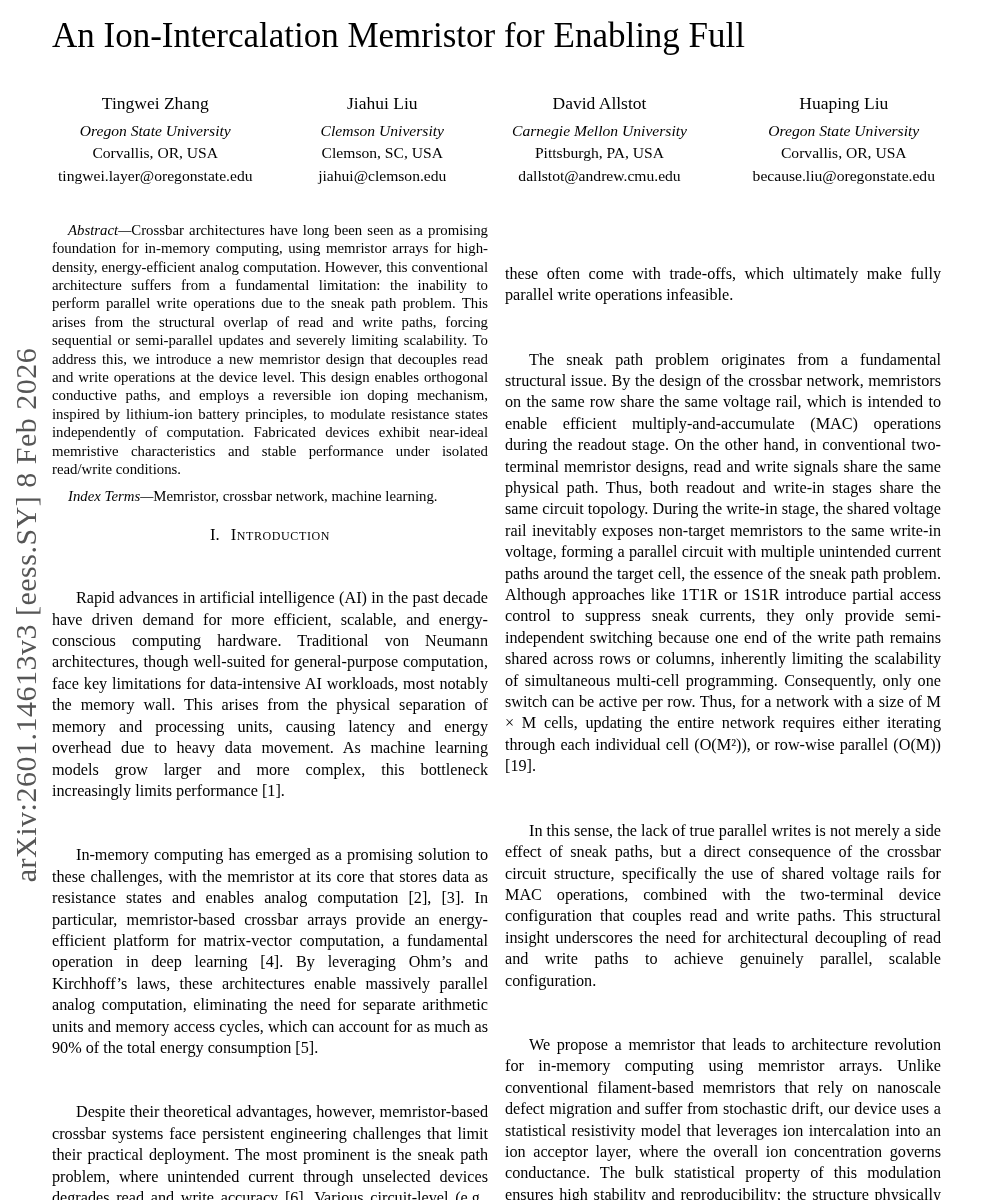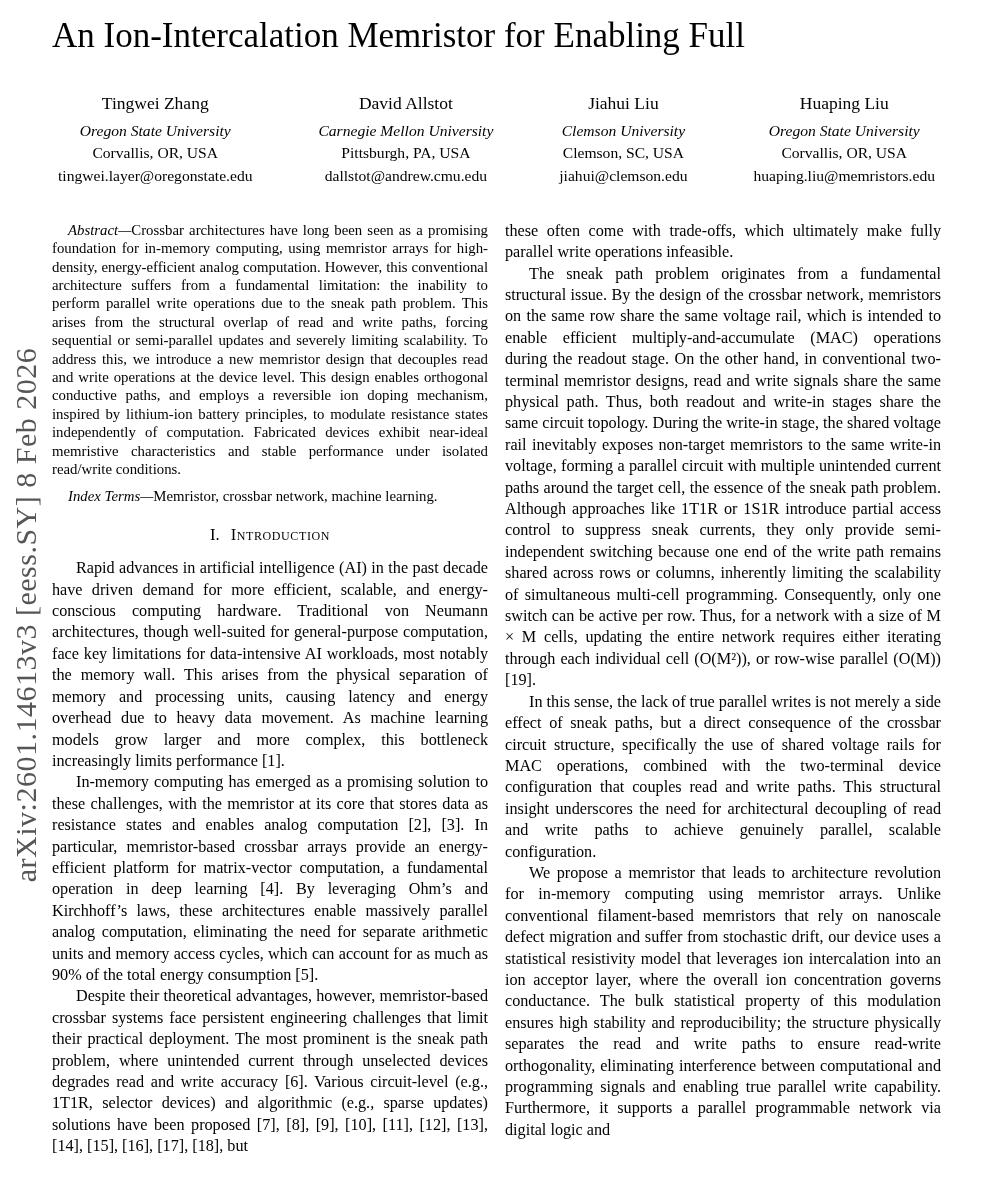--- a/index.html
+++ b/index.html
@@ -62,21 +62,21 @@
     text-align: center;
     font-weight: 400;
     font-size: 16.6px;
     margin: 18px 0 13px 0;
   }
   h2.section .sc {
     font-variant: small-caps;
     letter-spacing: 0.6px;
     margin-left: 11px;
   }
-  p.body { text-indent: 24px; }
+  p.body { text-indent: 24px; margin-top: 43px; }
   p.body.noindent { text-indent: 0; }
 </style>
 </head>
 <body>
 
 <div class="page">
 
   <div class="watermark">arXiv:2601.14613v3 [eess.SY] 8 Feb 2026</div>
 
   <h1 class="title">
@@ -84,36 +84,36 @@
   </h1>
 
   <div class="authors">
     <div class="author">
       <div class="author-name">Tingwei Zhang</div>
       <div class="author-affiliation">Oregon State University</div>
       <div class="author-location">Corvallis, OR, USA</div>
       <div class="author-email">tingwei.layer@oregonstate.edu</div>
     </div>
     <div class="author">
+      <div class="author-name">Jiahui Liu</div>
+      <div class="author-affiliation">Clemson University</div>
+      <div class="author-location">Clemson, SC, USA</div>
+      <div class="author-email">jiahui@clemson.edu</div>
+    </div>
+    <div class="author">
       <div class="author-name">David Allstot</div>
       <div class="author-affiliation">Carnegie Mellon University</div>
       <div class="author-location">Pittsburgh, PA, USA</div>
       <div class="author-email">dallstot@andrew.cmu.edu</div>
     </div>
     <div class="author">
-      <div class="author-name">Jiahui Liu</div>
-      <div class="author-affiliation">Clemson University</div>
-      <div class="author-location">Clemson, SC, USA</div>
-      <div class="author-email">jiahui@clemson.edu</div>
-    </div>
-    <div class="author">
       <div class="author-name">Huaping Liu</div>
       <div class="author-affiliation">Oregon State University</div>
       <div class="author-location">Corvallis, OR, USA</div>
-      <div class="author-email">huaping.liu@memristors.edu</div>
+      <div class="author-email">because.liu@oregonstate.edu</div>
     </div>
   </div>
 
   <div class="columns">
 
     <div class="col">
       <p class="abstract"><span class="lead-label">Abstract—</span><span>Crossbar architectures have long been seen as a promising foundation for in-memory computing, using memristor arrays for high-density, energy-efficient analog computation. However, this conventional architecture suffers from a fundamental limitation: the inability to perform parallel write operations due to the sneak path problem. This arises from the structural overlap of read and write paths, forcing sequential or semi-parallel updates and severely limiting scalability. To address this, we introduce a new memristor design that decouples read and write operations at the device level. This design enables orthogonal conductive paths, and employs a reversible ion doping mechanism, inspired by lithium-ion battery principles, to modulate resistance states independently of computation. Fabricated devices exhibit near-ideal memristive characteristics and stable performance under isolated read/write conditions.</span></p>
 
       <p class="index-terms"><span class="lead-label">Index Terms—</span><span>Memristor, crossbar network, machine learning.</span></p>
 

